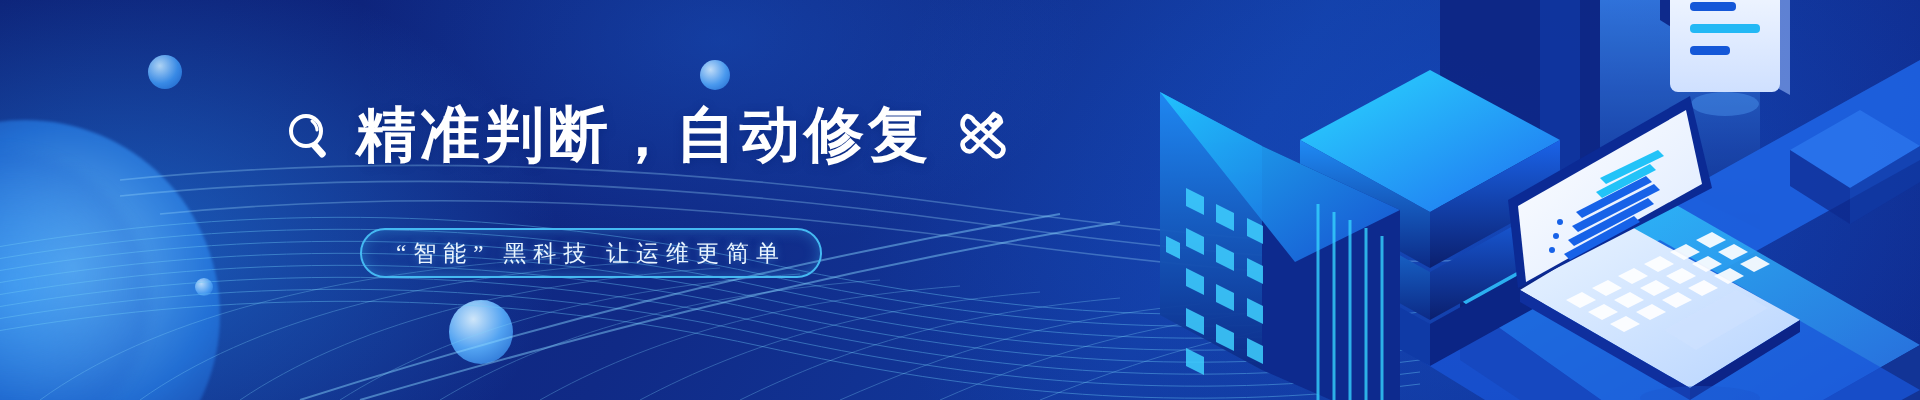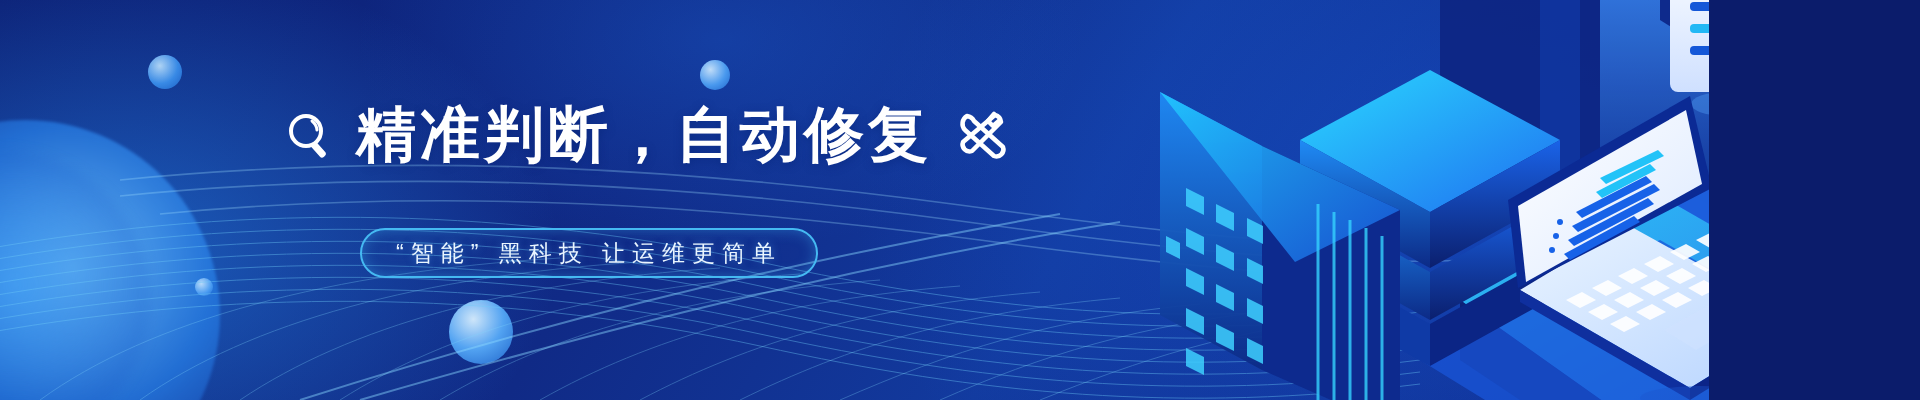--- a/index.html
+++ b/index.html
@@ -1,17 +1,17 @@
 <!DOCTYPE html>
 <html><head>
 <meta charset="utf-8">
 <style>
   html,body{margin:0;padding:0;background:#0b1c6b;}
   body{font-family:"Liberation Sans","DejaVu Sans",sans-serif;}
-  .banner{position:relative;width:1709px;height:400px;overflow:hidden;
+  .banner{position:relative;width:1920px;height:400px;overflow:hidden;
     background:
       radial-gradient(620px 420px at 125px 250px, rgba(40,140,240,.55), rgba(20,70,190,0) 70%),
       radial-gradient(520px 300px at 720px 40px, rgba(30,110,230,.30), rgba(20,70,190,0) 70%),
       radial-gradient(900px 600px at 1500px 200px, rgba(25,95,225,.45), rgba(13,33,120,0) 72%),
       linear-gradient(120deg,#0c1f74 0%,#102a86 38%,#123a9e 62%,#0e2585 100%);
   }
   .layer{position:absolute;inset:0;}
   .sphere{position:absolute;border-radius:50%;}
   .globe{position:absolute;left:-170px;top:120px;width:390px;height:390px;border-radius:50%;
     background:radial-gradient(circle at 62% 38%, rgba(120,200,255,.85), rgba(40,130,235,.72) 42%, rgba(18,60,175,.35) 72%, rgba(14,40,140,0) 80%);
@@ -21,21 +21,21 @@
     filter:blur(6px);}
   .dot1{left:148px;top:55px;width:34px;height:34px;background:radial-gradient(circle at 35% 32%,#bfe4ff,#3d93ef 55%,#1b62c9);opacity:.9;filter:blur(.6px);}
   .dot2{left:700px;top:60px;width:30px;height:30px;background:radial-gradient(circle at 35% 32%,#cfeaff,#4ea1f5 55%,#1f68cf);opacity:.92;}
   .dot3{left:449px;top:300px;width:64px;height:64px;background:radial-gradient(circle at 38% 30%,#d8efff,#56a9f7 50%,#1f66cd);opacity:.95;}
   .dot4{left:195px;top:278px;width:18px;height:18px;background:radial-gradient(circle at 35% 32%,#cfeaff,#4ea1f5 60%,#2069cf);opacity:.85;}
   .headline{position:absolute;left:282px;top:104px;display:flex;align-items:center;gap:18px;}
   .hl-text{color:#ffffff;font-size:60px;font-weight:700;letter-spacing:4px;line-height:1;
     text-shadow:0 2px 10px rgba(0,30,110,.45);white-space:nowrap;}
   .subpill{position:absolute;left:360px;top:228px;height:46px;display:flex;align-items:center;
     padding:0 34px;border:2px solid #45b9f2;border-radius:26px;box-shadow:0 0 14px rgba(70,190,250,.35) inset;}
-  .subpill span{color:#eaf6ff;font-size:23px;letter-spacing:7px;white-space:nowrap;text-shadow:0 0 8px rgba(90,190,255,.5);}
+  .subpill span{color:#eaf6ff;font-size:23px;letter-spacing:7px;white-space:nowrap;text-shadow:0 0 8px rgba(90,190,255,.5);font-family:Liberation Serif, serif;}
   svg{display:block;overflow:visible;}
 </style>
 </head>
 <body>
 
 <div class="banner">
 
   <div class="layer">
     <div class="globe"></div>
     <div class="globe-in"></div>

